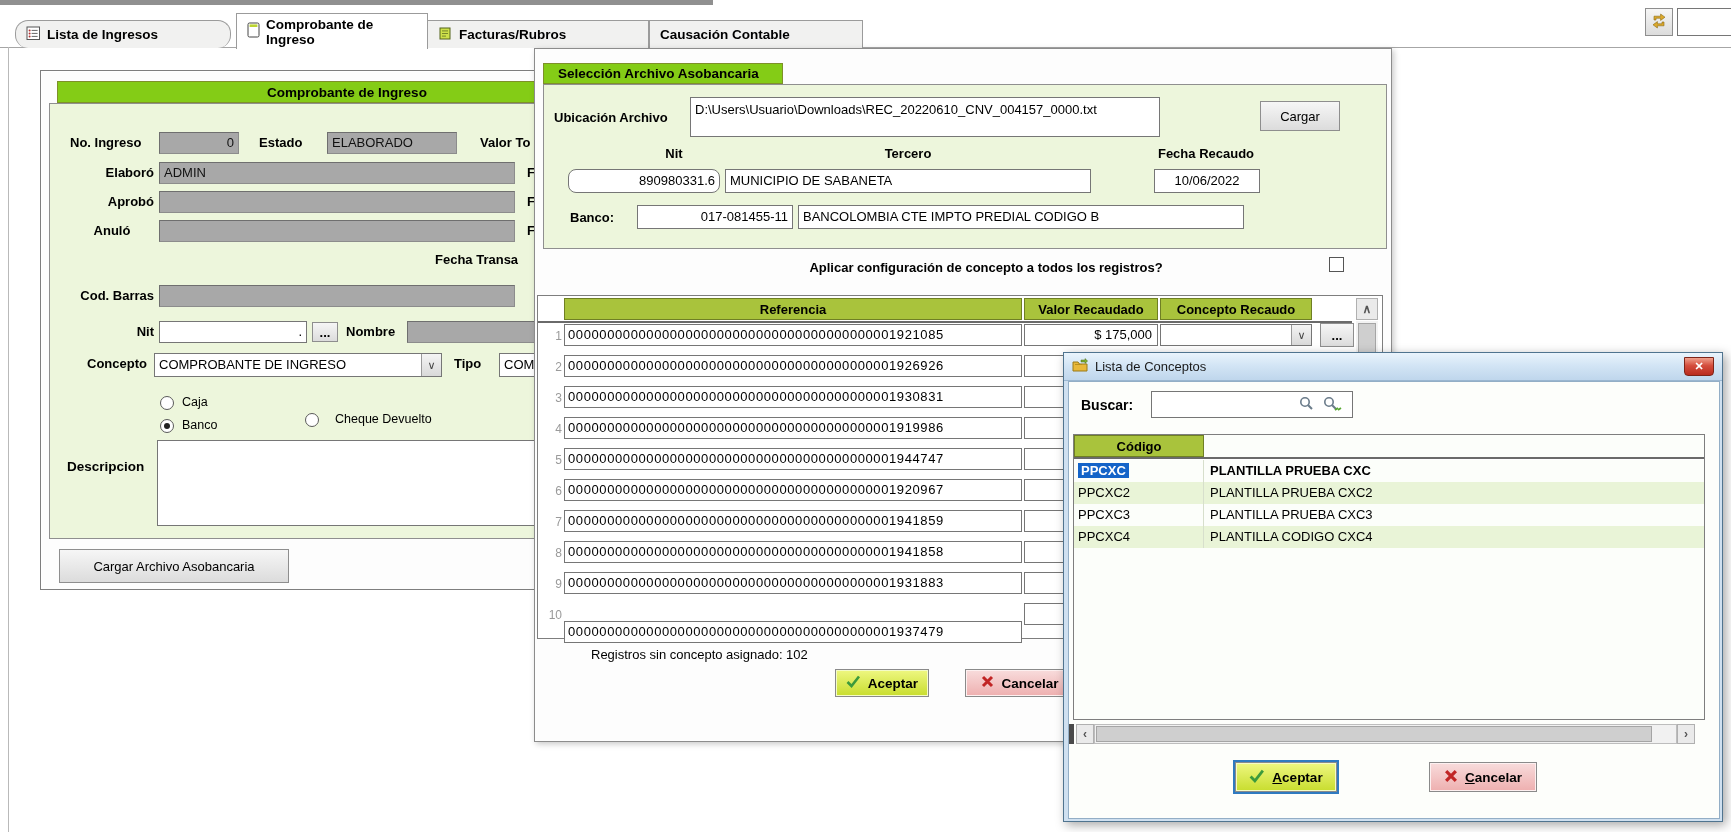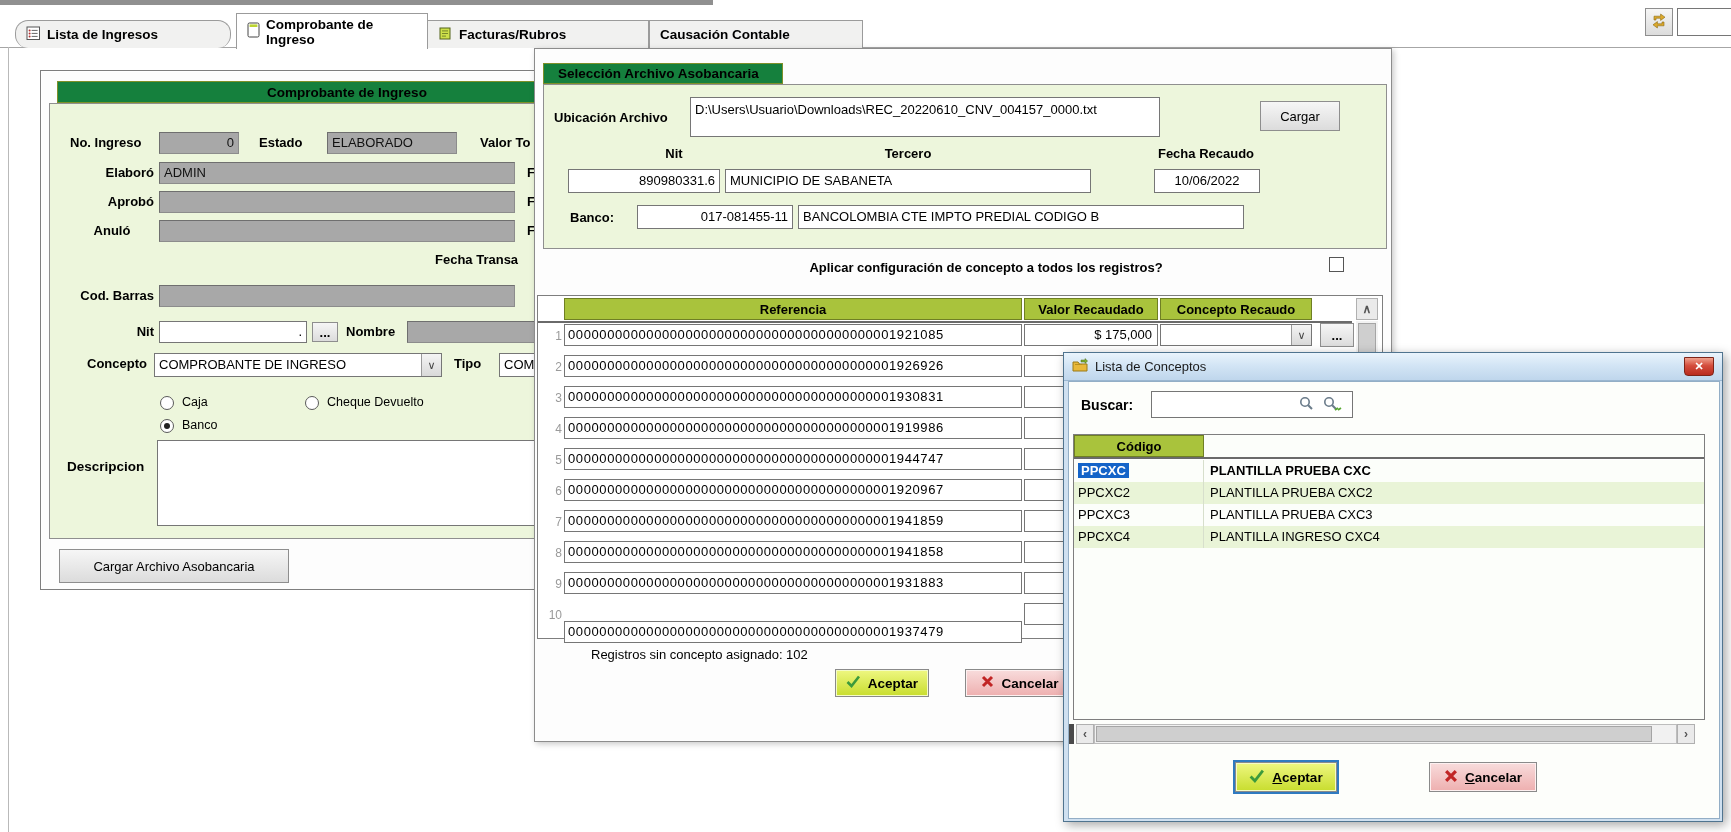--- a/index.html
+++ b/index.html
@@ -7,21 +7,21 @@
   body { font-family:"Liberation Sans", sans-serif; }
   .screen { position:relative; width:1731px; height:832px; background:#ffffff; overflow:hidden; }
   .abs { position:absolute; }
   .lbl { font-weight:bold; font-size:13px; color:#000; line-height:22px; white-space:nowrap; }
   .ro  { background:#a8a8a8; border:1px solid #8c8c8c; border-top-color:#6f6f6f; border-left-color:#6f6f6f;
          font-size:13px; line-height:20px; padding:0 4px; color:#111; white-space:nowrap; overflow:hidden; }
   .inp { background:#ffffff; border:1px solid #767676; font-size:13px; line-height:20px; padding:0 4px;
          color:#000; white-space:nowrap; overflow:hidden; }
   .btn { background:linear-gradient(#f6f6f6,#dcdcdc); border:1px solid #8e8e8e; font-size:13px;
          display:flex; align-items:center; justify-content:center; color:#000; cursor:default; }
-  .gbar { background:#15803d; border:1px solid #7e9029; font-weight:bold; font-size:13.5px;
+  .gbar { background:#84cc16; border:1px solid #7e9029; font-weight:bold; font-size:13.5px;
           display:flex; align-items:center; justify-content:center; color:#000; }
   .panel { background:#edf6dc; border:1px solid #8f8f8f; }
   .tab { position:absolute; top:20px; height:28px; background:#f1f1f0; border:1px solid #9b9b9b; border-bottom:none;
          display:flex; align-items:center; gap:6px; padding:0 10px; font-weight:bold; font-size:13.5px; z-index:2; }
   .tab.active { top:13px; height:36px; background:#ffffff; z-index:3; }
   .hline { background:#a6a6a6; }
   .radio { width:14px; height:14px; border:1px solid #5a5a5a; border-radius:50%; background:#fff; position:relative; }
   .radio.on::after { content:""; position:absolute; left:3px; top:3px; width:6px; height:6px; border-radius:50%; background:#222; }
   .rlbl { font-size:12.5px; line-height:15px; }
   .chk { width:15px; height:15px; background:#fff; border:1px solid #555; }
@@ -162,21 +162,21 @@
         <div style="font-size:13px;line-height:22px;padding:0 4px;">COMPROBANTE DE INGRESO</div>
         <div class="ddbtn" style="height:22px;">∨</div>
       </div>
       <div class="lbl abs" style="left:404px;top:249px;width:44px;">Tipo</div>
       <div class="inp abs" style="left:449px;top:249px;width:70px;height:24px;line-height:22px;">COM</div>
 
       <div class="abs" style="left:110px;top:291px;display:flex;gap:8px;align-items:center;">
         <span class="radio"></span>
         <span class="rlbl">Caja</span>
       </div>
-      <div class="abs" style="left:255px;top:291px;display:flex;gap:8px;align-items:center;">
+      <div class="abs" style="left:255px;top:308px;display:flex;gap:16px;align-items:center;">
         <span class="radio"></span>
         <span class="rlbl">Cheque Devuelto</span>
       </div>
       <div class="abs" style="left:110px;top:314px;display:flex;gap:8px;align-items:center;">
         <span class="radio on"></span>
         <span class="rlbl">Banco</span>
       </div>
 
       <div class="lbl abs" style="left:17px;top:352px;width:88px;font-size:13.5px;">Descripcion</div>
       <div class="inp abs" style="left:107px;top:336px;width:420px;height:86px;"></div>
@@ -190,21 +190,21 @@
 
     <div class="panel abs" style="left:8px;top:35px;width:844px;height:165px;">
       <div class="lbl abs" style="left:10px;top:22px;width:132px;">Ubicación Archivo</div>
       <div class="inp abs" style="left:146px;top:12px;width:470px;height:40px;line-height:24px;">D:\Users\Usuario\Downloads\REC_20220610_CNV_004157_0000.txt</div>
       <div class="btn abs" style="left:716px;top:16px;width:80px;height:30px;">Cargar</div>
 
       <div class="lbl abs" style="left:70px;top:58px;width:120px;text-align:center;">Nit</div>
       <div class="lbl abs" style="left:264px;top:58px;width:200px;text-align:center;">Tercero</div>
       <div class="lbl abs" style="left:592px;top:58px;width:140px;text-align:center;">Fecha Recaudo</div>
 
-      <div class="inp abs" style="left:24px;top:84px;width:152px;height:24px;line-height:22px;text-align:right;">890980331.6</div>
+      <div class="inp abs" style="left:24px;top:84px;width:152px;height:24px;line-height:22px;text-align:right;border-radius:8px;">890980331.6</div>
       <div class="inp abs" style="left:181px;top:84px;width:366px;height:24px;line-height:22px;">MUNICIPIO DE SABANETA</div>
       <div class="inp abs" style="left:610px;top:84px;width:106px;height:24px;line-height:22px;text-align:center;">10/06/2022</div>
 
       <div class="lbl abs" style="left:26px;top:122px;width:56px;">Banco:</div>
       <div class="inp abs" style="left:93px;top:120px;width:156px;height:24px;line-height:22px;text-align:right;">017-081455-11</div>
       <div class="inp abs" style="left:254px;top:120px;width:446px;height:24px;line-height:22px;">BANCOLOMBIA CTE IMPTO PREDIAL CODIGO B</div>
     </div>
 
     <div class="lbl abs" style="left:131px;top:208px;width:640px;text-align:center;">Aplicar configuración de concepto a todos los registros?</div>
     <div class="chk abs" style="left:794px;top:208px;"></div>
@@ -383,21 +383,21 @@
       <div class="c2">PLANTILLA PRUEBA CXC2</div>
     </div>
 
     <div class="crow">
       <div class="c1">PPCXC3</div>
       <div class="c2">PLANTILLA PRUEBA CXC3</div>
     </div>
 
     <div class="crow alt">
       <div class="c1">PPCXC4</div>
-      <div class="c2">PLANTILLA INGRESO CXC4</div>
+      <div class="c2">PLANTILLA CODIGO CXC4</div>
     </div>
   </div>
       </div>
 
       <div class="abs" style="left:0px;top:342px;width:5px;height:20px;background:#4a4a4a;"></div>
       <div class="sbarrow abs" style="left:7px;top:342px;width:18px;height:20px;">‹</div>
       <div class="sb abs" style="left:25px;top:342px;width:583px;height:20px;"></div>
       <div class="sbthumb abs" style="left:27px;top:344px;width:556px;height:16px;"></div>
       <div class="sbarrow abs" style="left:608px;top:342px;width:18px;height:20px;">›</div>
 

